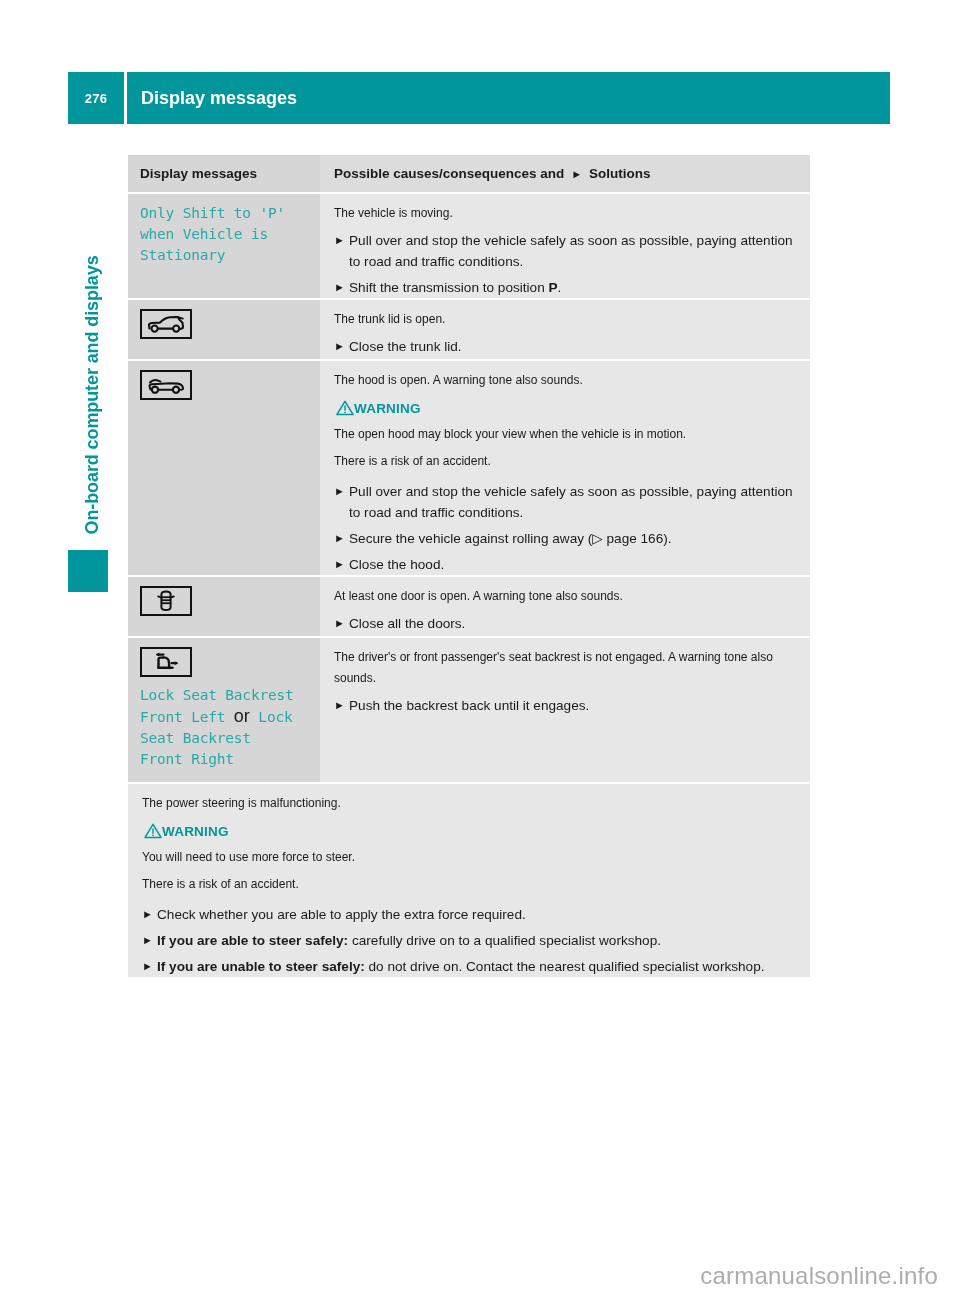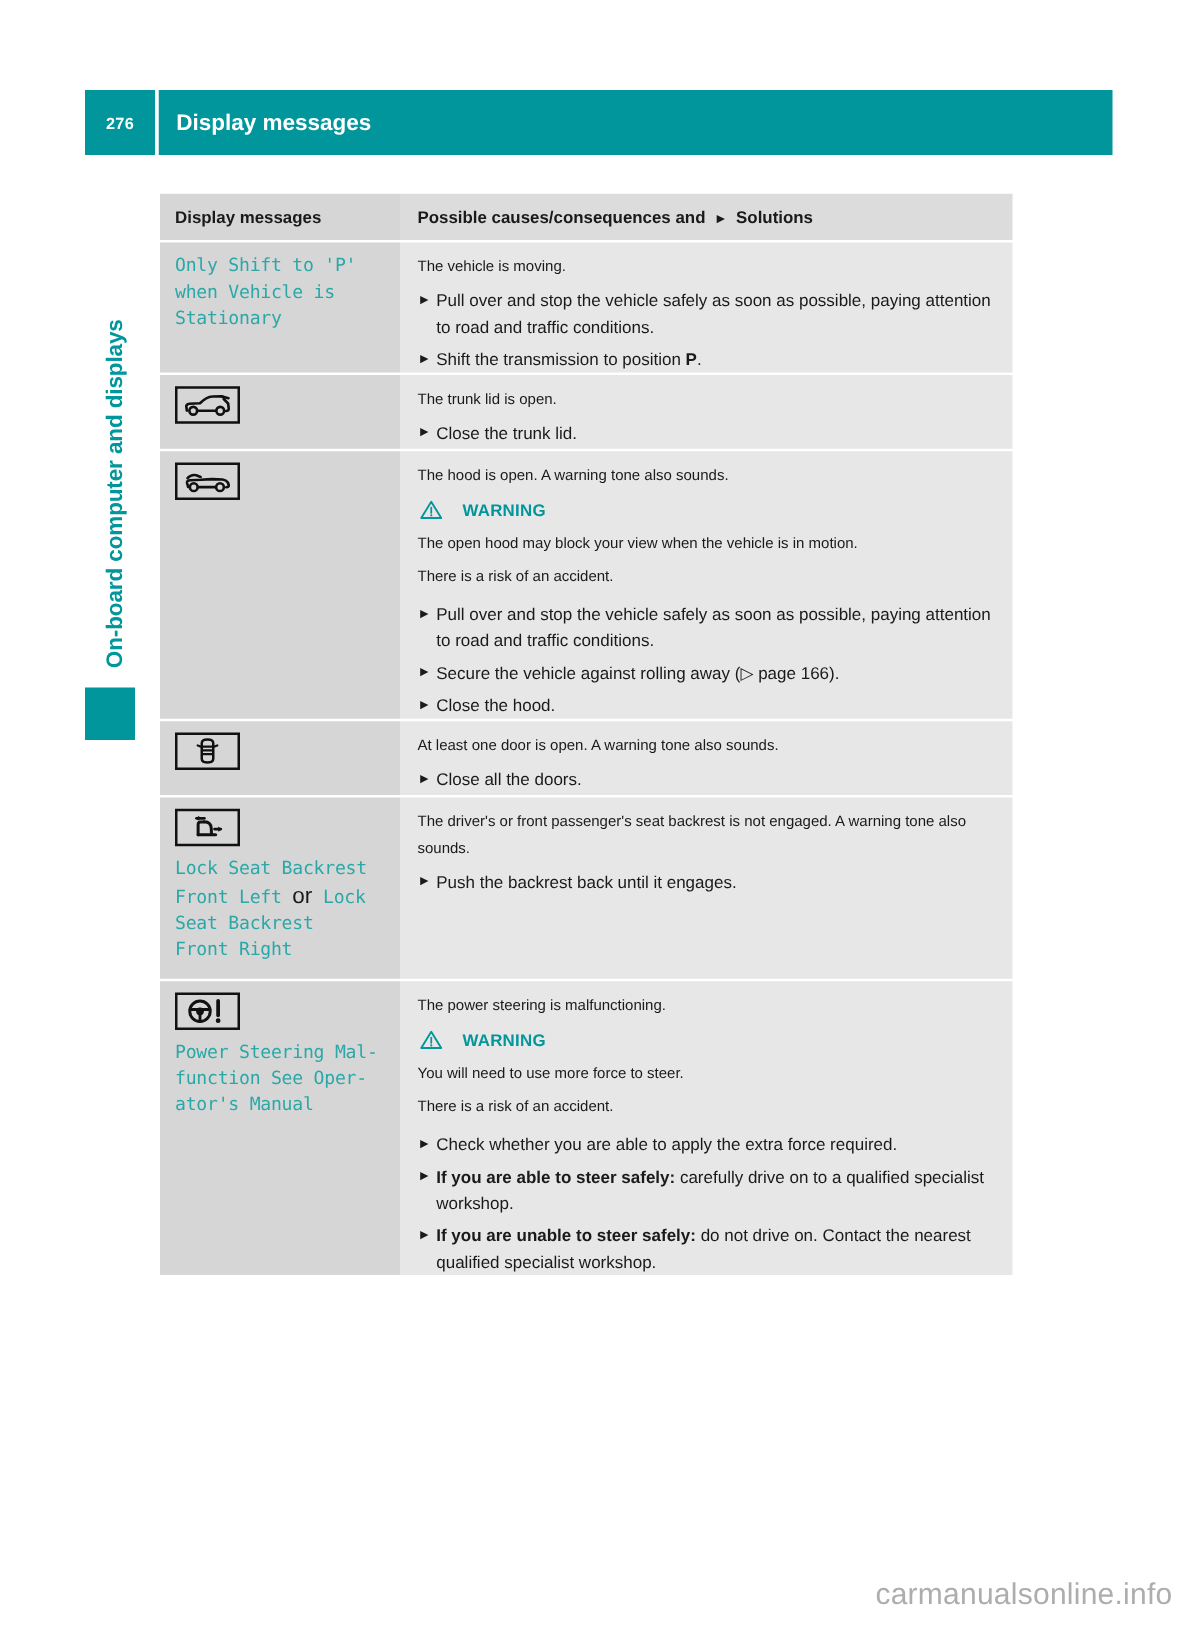--- a/index.html
+++ b/index.html
@@ -152,21 +152,21 @@
     line-height: 21px;
     color: #1a1a1a;
   }
   .bullet-text { flex: 1; }
   .bullet-text b { font-weight: bold; }
 
   
   .warning-head {
     display: flex;
     align-items: center;
-    gap: 16px;
+    gap: 0;
     margin: 9px 0 8px 2px;
   }
   .warning-label {
     color: #00969b;
     font-weight: bold;
     font-size: 13.5px;
     letter-spacing: 0.2px;
   }
   .tri { display: block; }
 
@@ -342,35 +342,20 @@
     <div class="col-right">
       <div class="para">The driver's or front passenger's seat backrest is not engaged. A warning tone also sounds.</div>
       <div class="bullet">
         <span class="bullet-mark">►</span>
         <span class="bullet-text">Push the backrest back until it engages.</span>
       </div>
     </div>
   </div>
 
   <div class="trow">
-    <div class="col-left">
-      <div class="icon-box">
-        <svg width="44" height="24" viewBox="0 0 44 24">
-          <circle cx="16" cy="12" r="8.2" fill="none" stroke="#111" stroke-width="2.4"></circle>
-          <circle cx="16" cy="12" r="3.1" fill="#111"></circle>
-          <path d="M8.2 10.6 L23.8 10.6" stroke="#111" stroke-width="2.3" stroke-linecap="round"></path>
-          <path d="M16 15.1 L16 20.2" stroke="#111" stroke-width="2.3" stroke-linecap="round"></path>
-          <path d="M30.5 3.6 L30.5 15.2" stroke="#111" stroke-width="3" stroke-linecap="round"></path>
-          <circle cx="30.5" cy="19.5" r="1.9" fill="#111"></circle>
-        </svg>
-      </div>
-      <div class="msg" style="white-space:pre-line;">Power Steering Mal-
-function See Oper-
-ator's Manual</div>
-    </div>
     <div class="col-right">
       <div class="para">The power steering is malfunctioning.</div>
       <div class="warning-head">
         <svg class="tri" width="18" height="16" viewBox="0 0 18 16">
           <path d="M9 1.4 L17 14.4 L1 14.4 Z" fill="none" stroke="#00969b" stroke-width="1.5" stroke-linejoin="round"></path>
           <path d="M9 6 L9 10.3" stroke="#00969b" stroke-width="1.4" stroke-linecap="round"></path>
           <circle cx="9" cy="12.3" r="0.85" fill="#00969b"></circle>
         </svg>
         <span class="warning-label">WARNING</span>
       </div>

